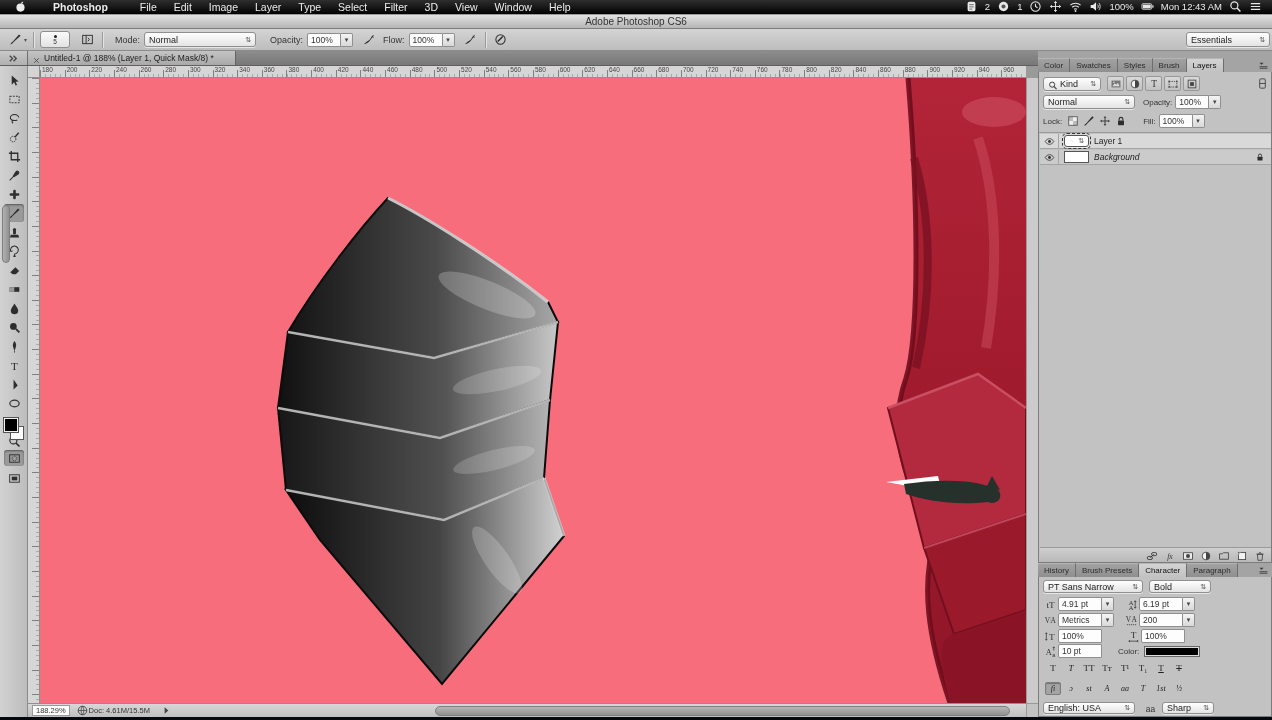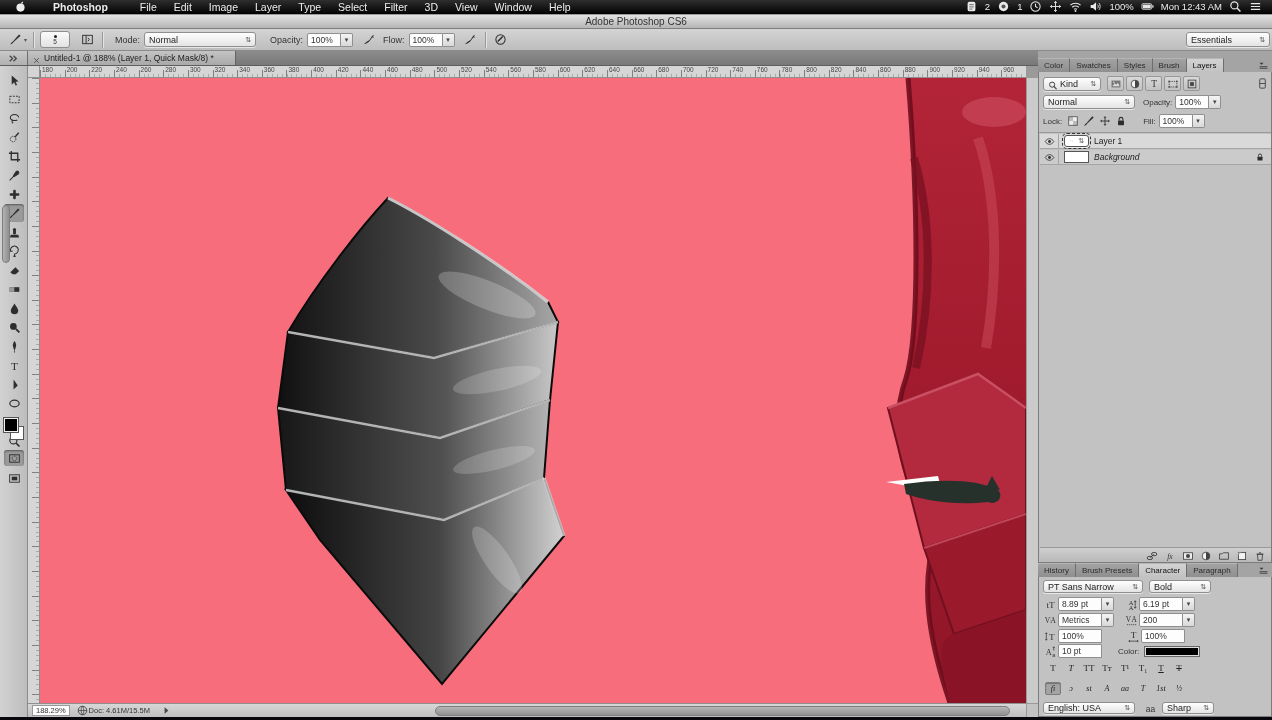--- a/index.html
+++ b/index.html
@@ -756,21 +756,21 @@
           <span>Bold</span>
         </div>
       </div>
       <div class="prow" style="left:4px;top:20px;width:226px">
         <span class="cicon">
             <svg viewBox="0 0 14 14" width="13" height="13">
               <text x="7" y="11" font-size="10" text-anchor="middle" fill="#333" font-family="Liberation Serif,serif">tT</text>
             </svg>
           </span>
         <div class="numfield" style="width:44px">
-          <span>8.89 pt</span>
+          <span>4.91 pt</span>
         </div>
         <div class="spin"></div>
         <span class="cicon" style="margin-left:10px">
             <svg viewBox="0 0 14 14" width="13" height="13">
               <text x="4" y="7.5" font-size="7" fill="#333" font-family="Liberation Serif,serif">A</text>
               <text x="4" y="13" font-size="7" fill="#333" font-family="Liberation Serif,serif">A</text>
               <path d="M11 3 V11 M11 3 L9.9 4.4 M11 3 L12.1 4.4 M11 11 L9.9 9.6 M11 11 L12.1 9.6" stroke="#333" fill="none" stroke-width=".8"></path>
             </svg>
           </span>
         <div class="numfield" style="width:44px">

